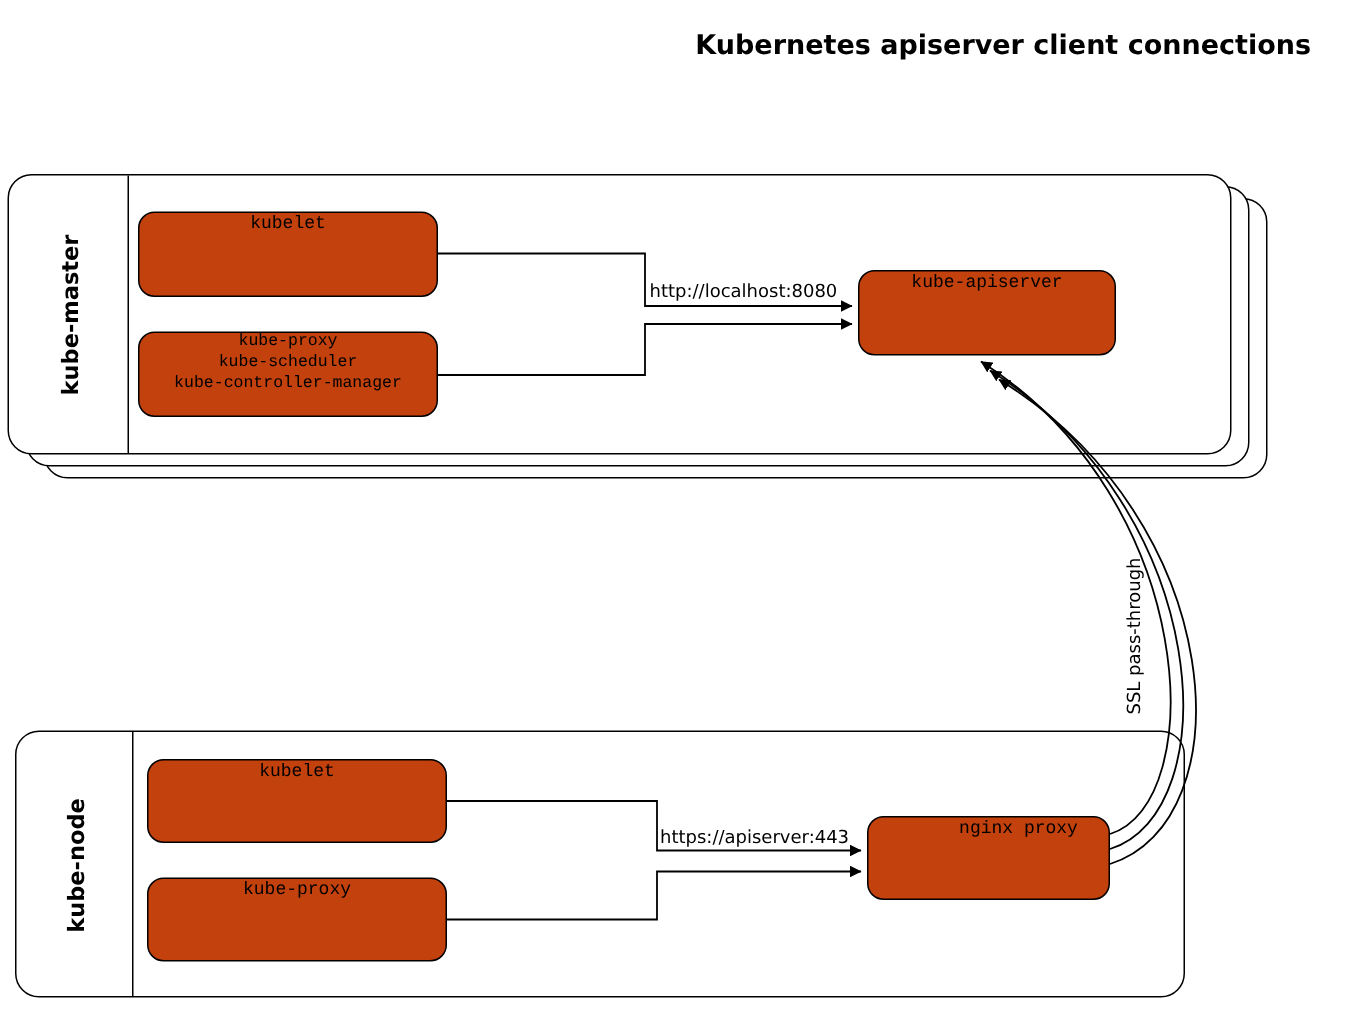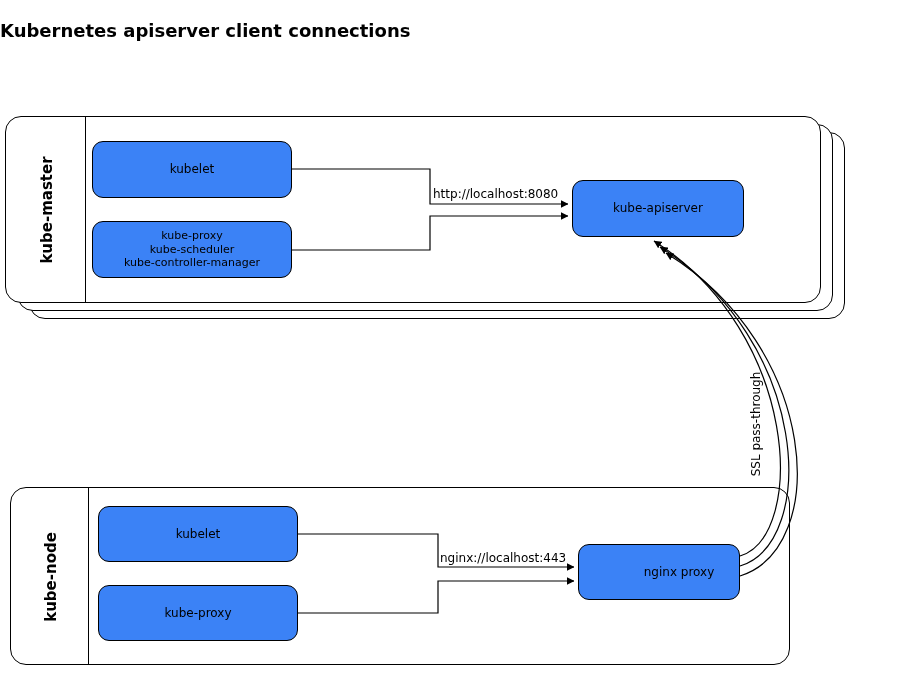--- a/index.html
+++ b/index.html
@@ -3,43 +3,43 @@
 <meta charset="utf-8">
 <style>
   * { margin:0; padding:0; box-sizing:border-box; }
   html,body { background:#ffffff; }
   body {
     width:914px; height:674px; position:relative; overflow:hidden;
     font-family:"DejaVu Sans","Liberation Sans",sans-serif; color:#000;
   }
   .title {
     position:absolute; top:20px; left:0; width:874px;
-    text-align:left; font-size:18px; font-weight:bold;
+    text-align:right; font-size:18px; font-weight:bold;
   }
   .group, .group-shadow {
     position:absolute; background:#fff;
     border:1.4px solid #000; border-radius:16px;
   }
   .m-main   { left:5px;  top:116px; width:816px; height:187px; }
   .m-sh1    { left:17px; top:124px; width:816px; height:187px; }
   .m-sh2    { left:29px; top:132px; width:816px; height:187px; }
   .n-main   { left:10px; top:487px; width:780px; height:178px; }
   .divider  { position:absolute; top:0; bottom:0; border-left:1.4px solid #000; }
   .m-div    { left:79px; }
   .n-div    { left:77px; }
   .vlabel {
     position:absolute; font-weight:bold; font-size:15px; white-space:nowrap;
     transform:translate(-50%,-50%) rotate(-90deg);
   }
   .m-vlabel { left:41px; top:93px; }
   .n-vlabel { left:40px; top:89px; }
   .box {
-    position:absolute; background:#3b82f6; border:1.4px solid #000; border-radius:11px;
-    display:flex; flex-direction:column; align-items:center; justify-content:center;
-    text-align:center; font-size:12px; line-height:1.25;
+    position:absolute; background:#c2410c; border:1.4px solid #000; border-radius:11px;
+    display:flex; flex-direction:column; align-items:center; justify-content:flex-start;
+    text-align:center; font-size:12px; line-height:1.25;font-family:Liberation Mono, monospace;
   }
   .b-m-kubelet   { left:92px;  top:141px; width:200px; height:57px; }
   .b-m-stack     { left:92px;  top:221px; width:200px; height:57px; font-size:11px; }
   .b-m-apiserver { left:572px; top:180px; width:172px; height:57px; }
   .b-n-kubelet   { left:98px;  top:506px; width:200px; height:56px; }
   .b-n-proxy     { left:98px;  top:585px; width:200px; height:56px; }
   .b-n-nginx     { left:578px; top:544px; width:162px; height:56px;padding-left:40px; }
   .conn-label { position:absolute; font-size:12px; }
   .cl-master  { left:433px; top:187px; width:136px; }
   .cl-node    { left:440px; top:551px; width:135px; }
@@ -102,16 +102,16 @@
       <path d="M292,250 H430 V216 H568" marker-end="url(#arrow)"></path>
       <path d="M298,534 H438 V567 H574" marker-end="url(#arrow)"></path>
       <path d="M298,613 H438 V581 H574" marker-end="url(#arrow)"></path>
       <path d="M740,556 C806,536 800,334 654,241" marker-end="url(#arrow)"></path>
       <path d="M740,566 C818,542 810,341 660,247" marker-end="url(#arrow)"></path>
       <path d="M740,576 C830,548 820,348 666,253" marker-end="url(#arrow)"></path>
     </g>
   </svg>
 
   <div class="conn-label cl-master">http://localhost:8080</div>
-  <div class="conn-label cl-node">nginx://localhost:443</div>
+  <div class="conn-label cl-node">https://apiserver:443</div>
   <div class="ssl-label">SSL pass-through</div>
 
 </div>
 
 </body></html>

